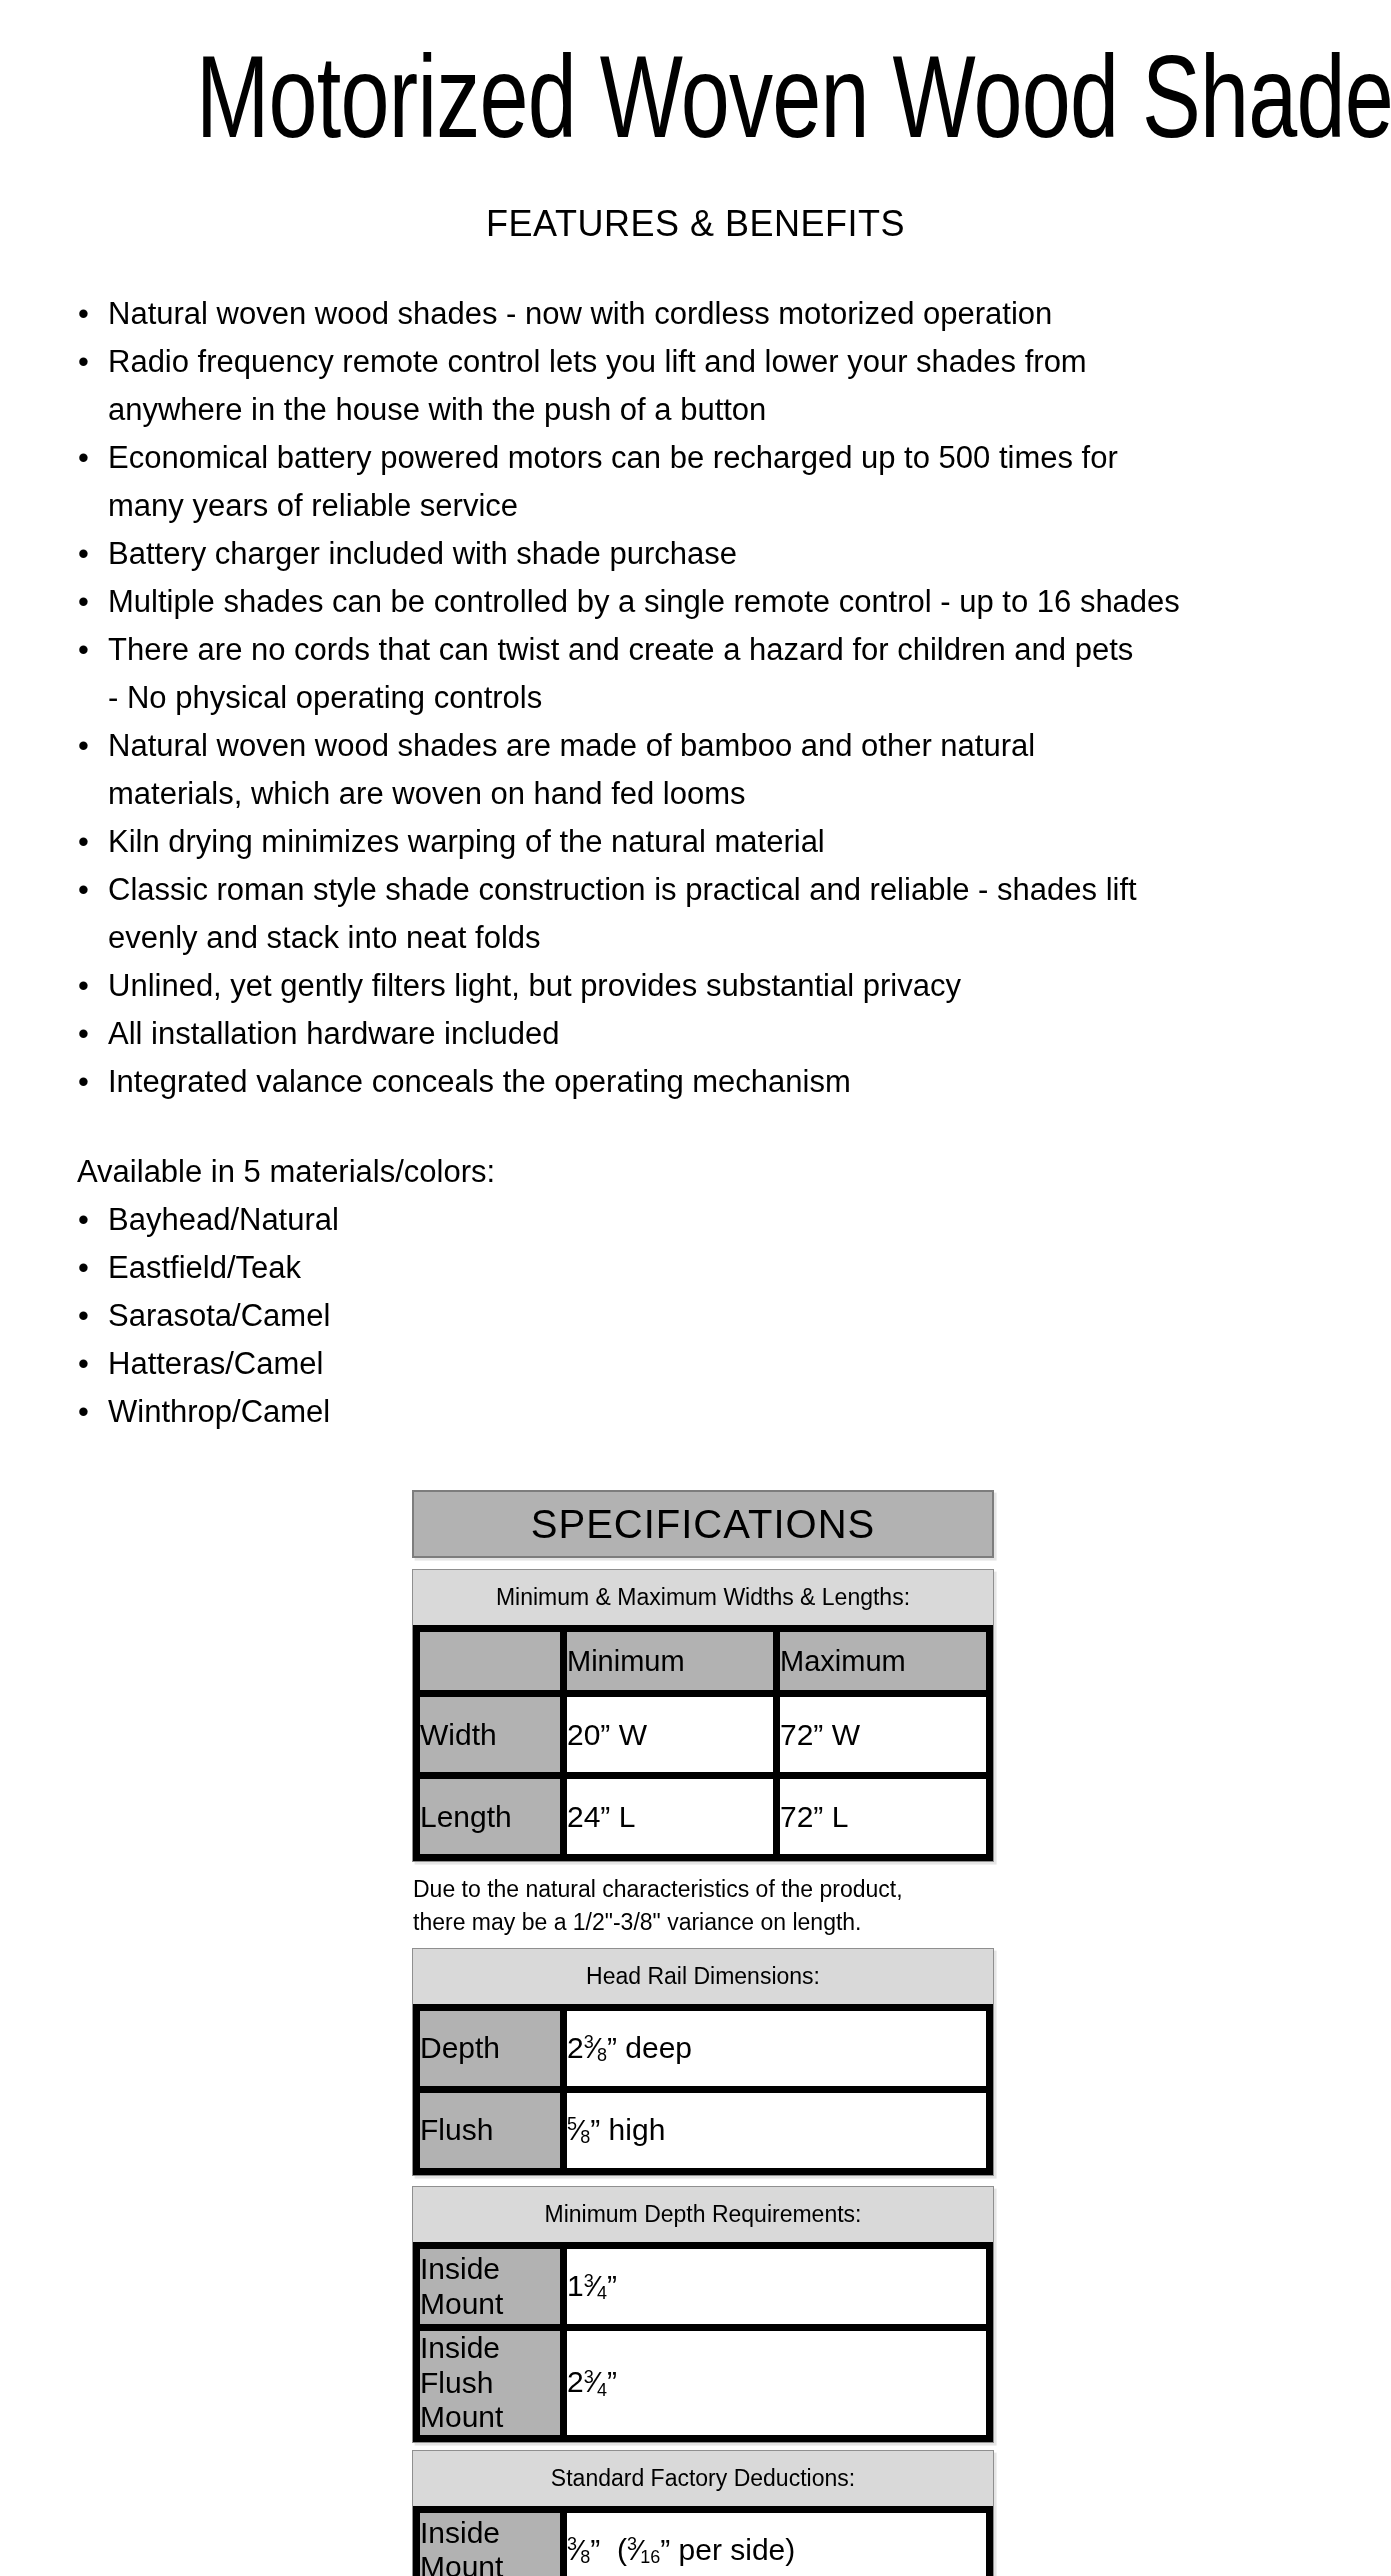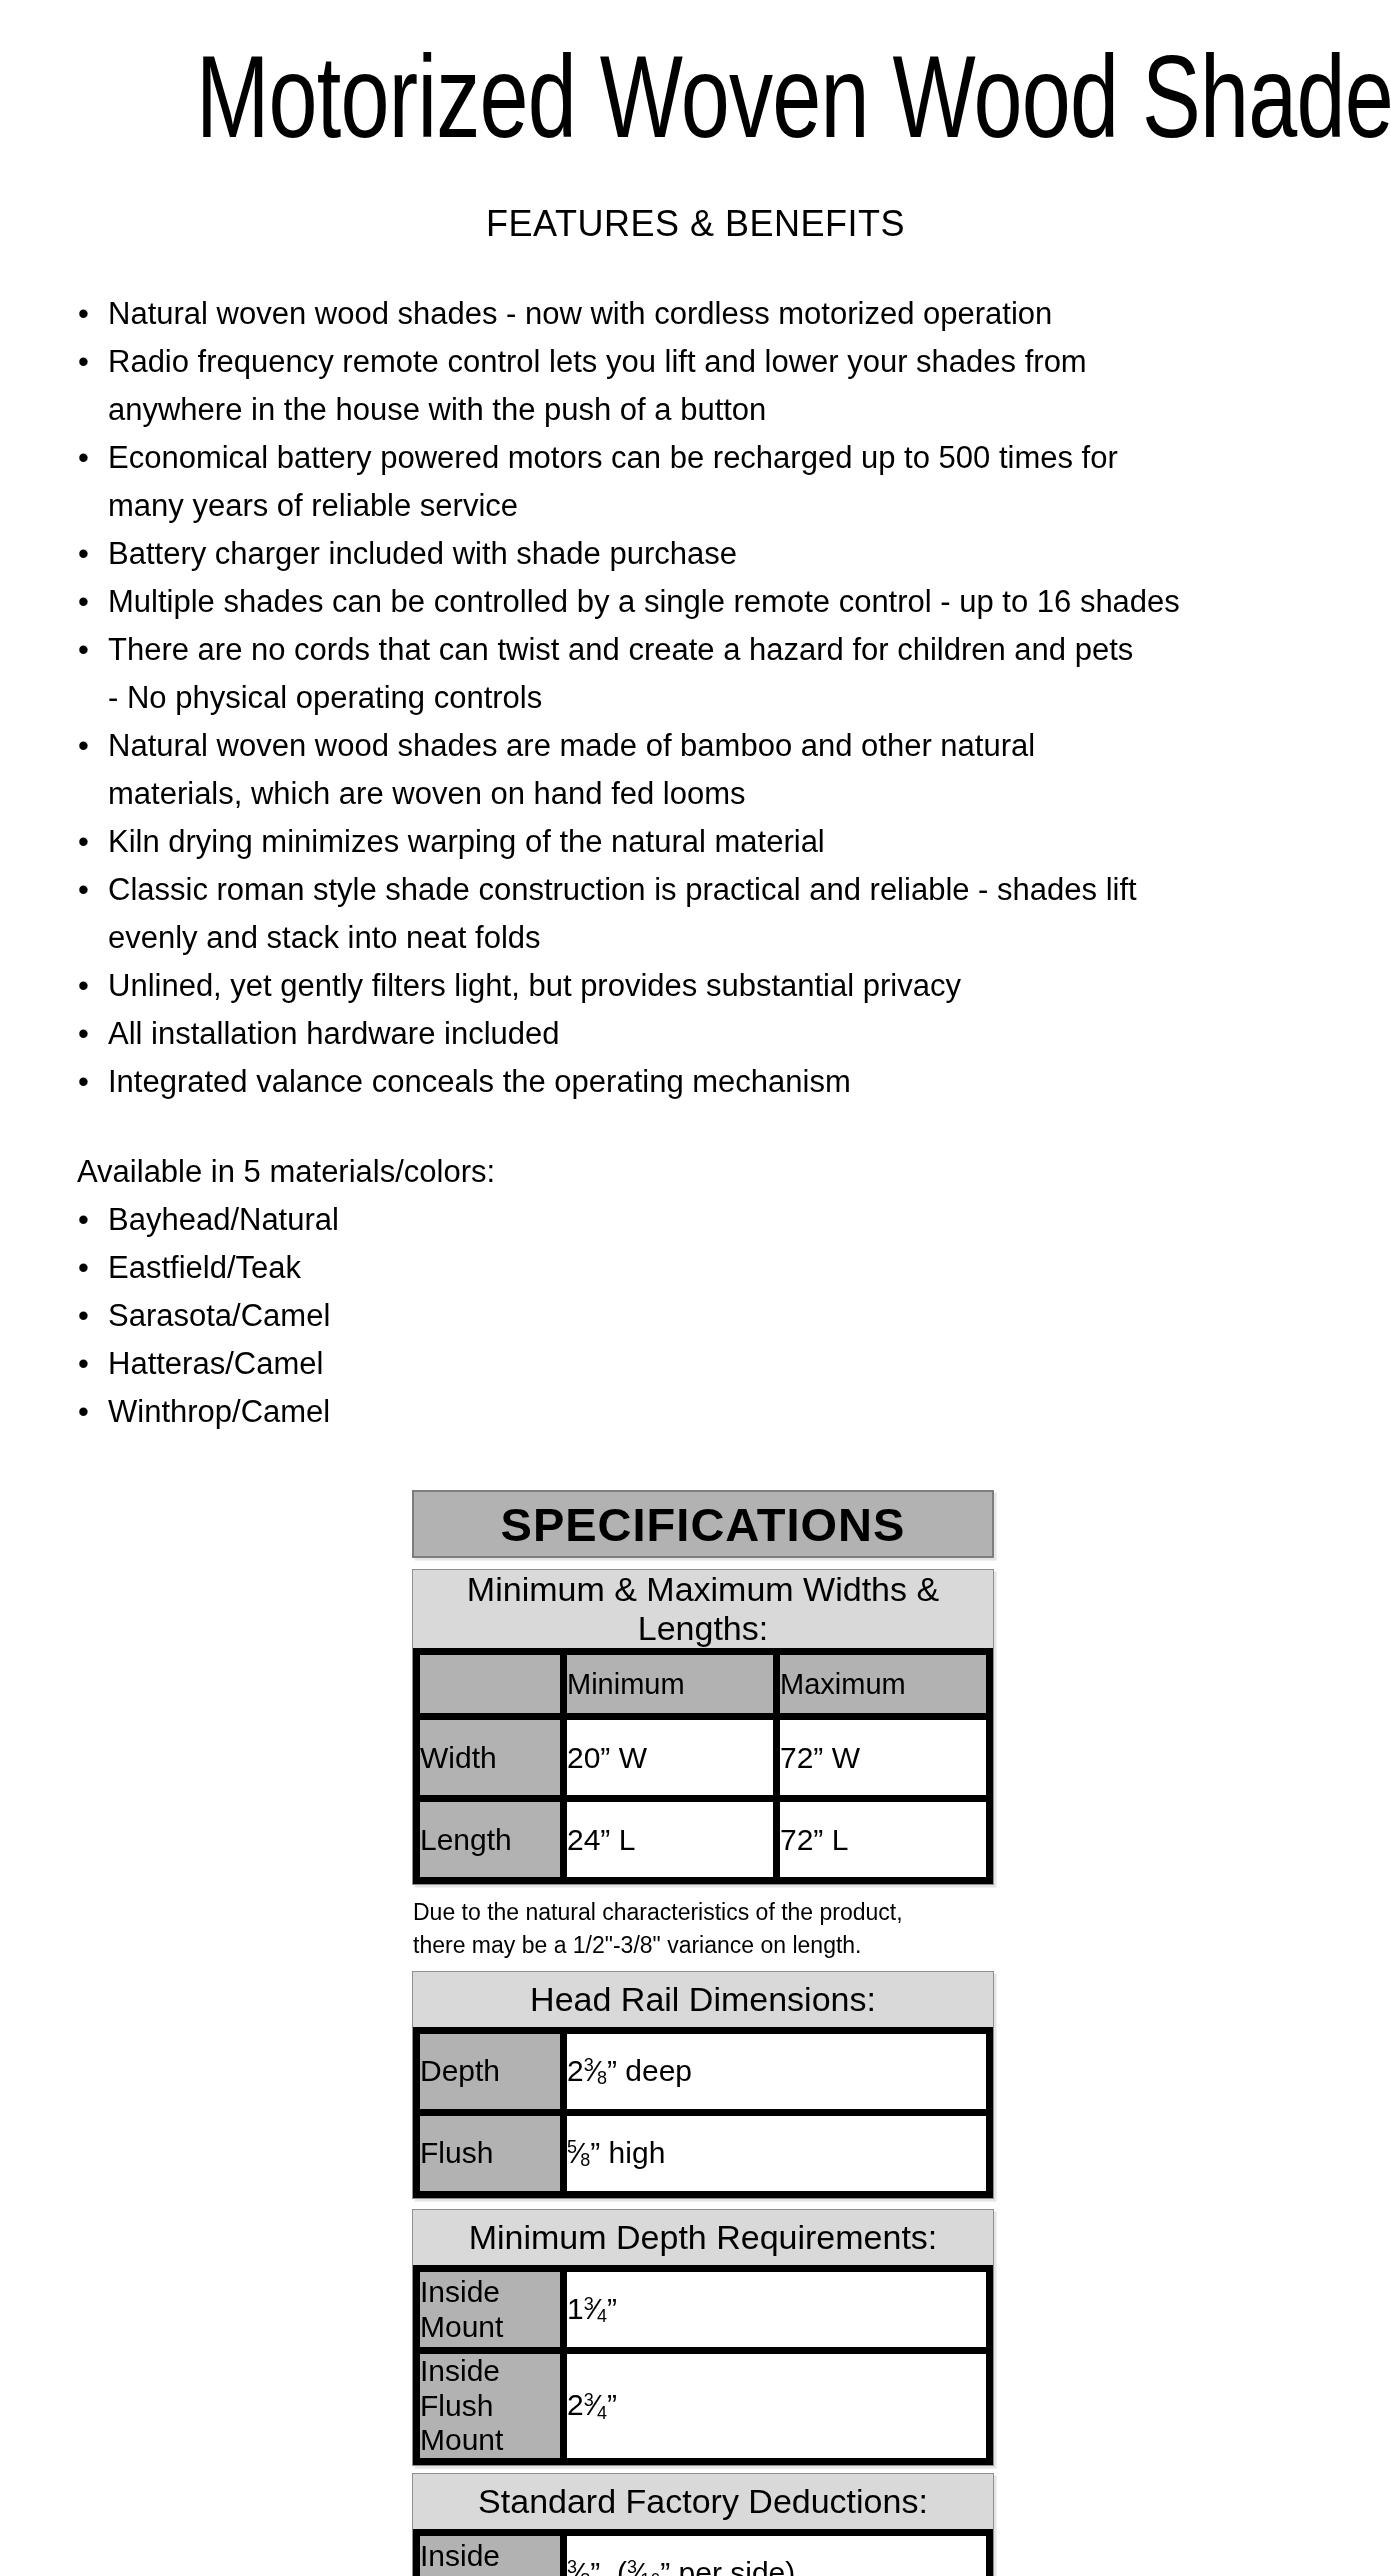--- a/index.html
+++ b/index.html
@@ -66,36 +66,36 @@
   .spec{
     position:absolute;
     left:412px; top:1490px; width:582px;
     font-size:29px;
   }
   .spec-title{
     background:var(--header-gray);
     border:2.1px solid #7d7d7d;
     height:64px;
     display:flex;align-items:center;justify-content:center;
-    font-weight:bold;
-    font-size:47px;
+    font-weight:normal;
+    font-size:40px;
     letter-spacing:1px;
     box-shadow:2.6px 2.6px 0 rgba(0,0,0,.10);
   }
   .block{
     border:1.5px solid #8f8f8f;
     margin-top:11.3px;
     background:#ffffff;
     box-shadow:2.6px 2.6px 0 rgba(0,0,0,.10);
   }
   .band{
     background:var(--band-gray);
     min-height:55px;
     display:flex;align-items:center;justify-content:center;
-    font-size:34px;
+    font-size:23px;
     text-align:center;
   }
   table.grid{
     border-collapse:collapse;
     width:100%;
     table-layout:fixed;
   }
   table.grid td{
     border:7px solid #000000;
     text-align:left;

